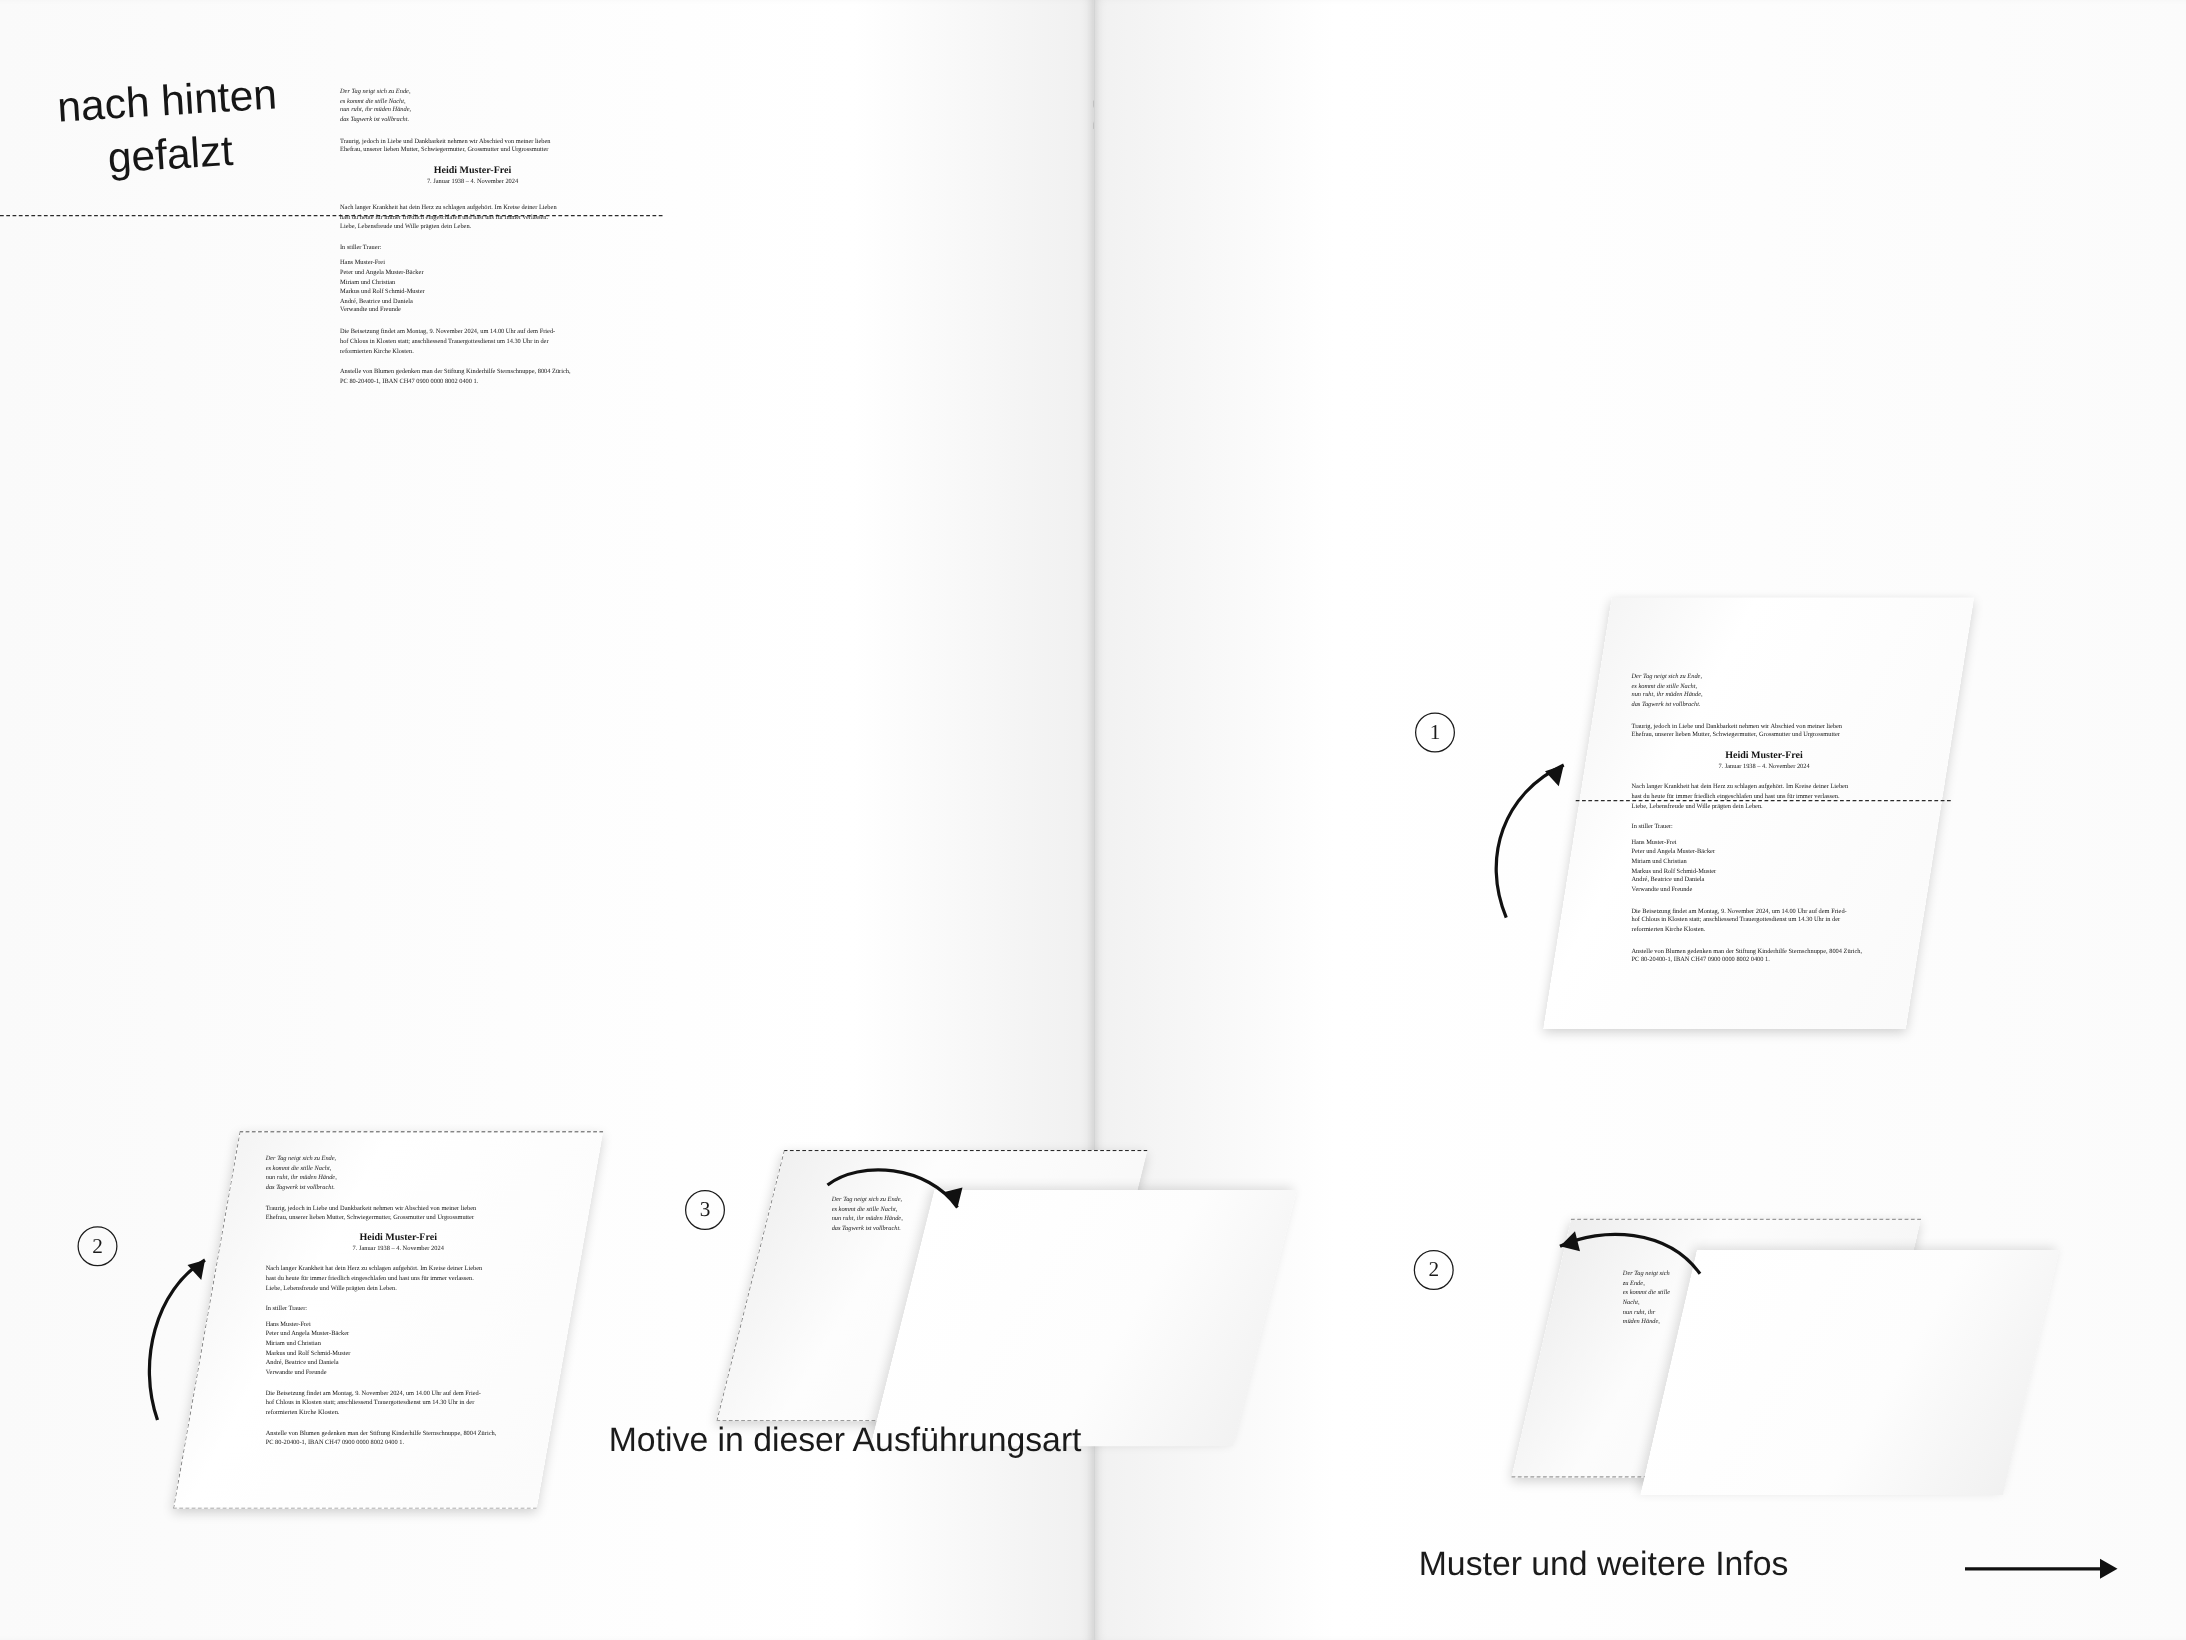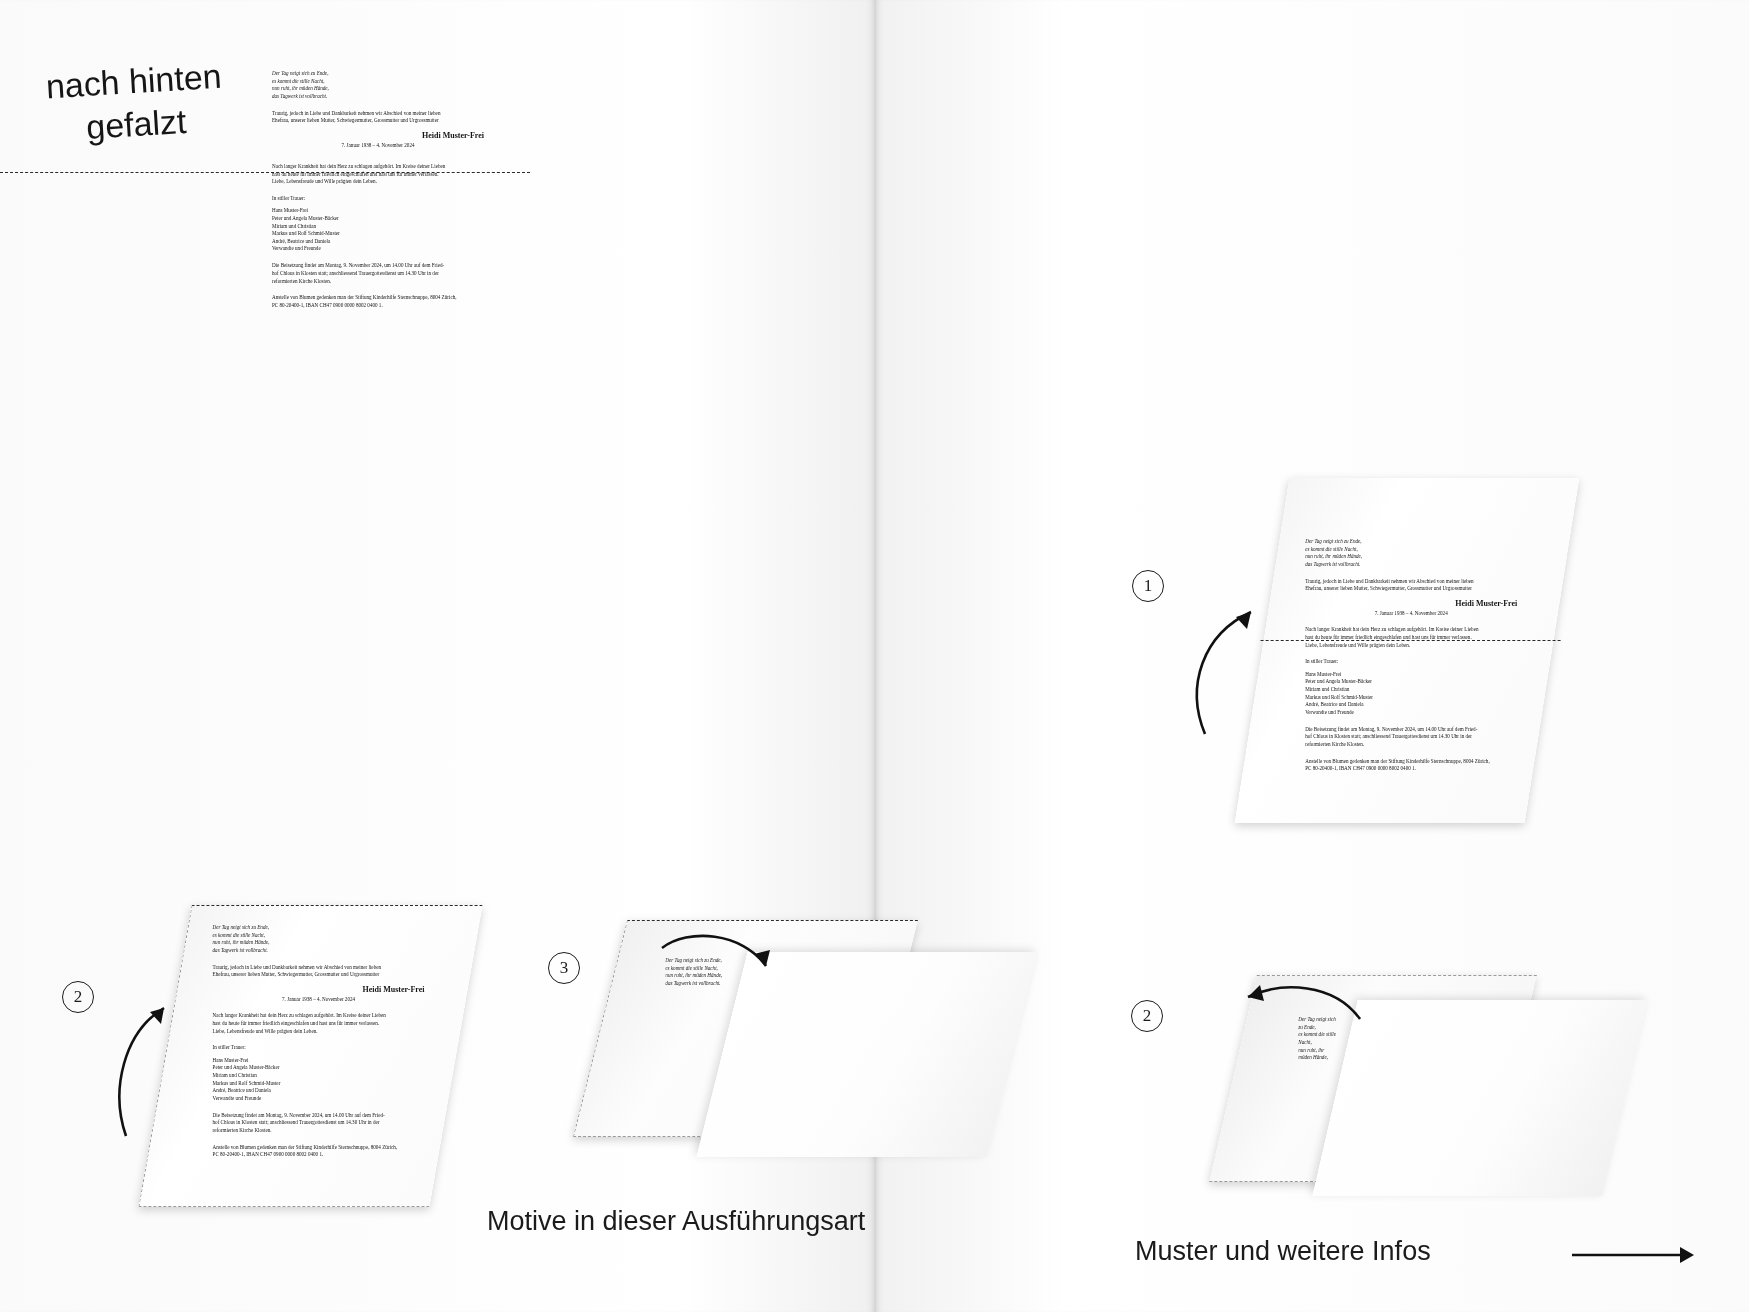--- a/index.html
+++ b/index.html
@@ -72,21 +72,21 @@
 
   
   .ob {
     font-family: "Liberation Serif", serif;
     color: #141414;
     text-align: left;
   }
   .ob .poem { font-style: italic; }
   .ob .name {
     font-weight: 700;
-    text-align: right;
+    text-align: center;
   }
   .ob .dates { text-align: center; }
   .ob p { margin: 0; }
   .ob .gap { height: 0.9em; }
 
   .fold-dash {
     position: absolute;
     border-top: 1.7px dashed #2a2a2a;
   }
 
@@ -276,21 +276,21 @@
   </div>
 </div>
 
 <div class="skew-sheet" style="left:722px; top:952px; width:290px; height:205px; transform: skewX(-14deg); background: linear-gradient(110deg,#ffffff 0%, #fdfdfd 60%, #f2f2f2 100%); box-shadow: -3px -2px 8px rgba(0,0,0,0.13);"></div>
 
 <svg class="arrow" style="left:658px; top:930px; width:120px; height:70px;" viewBox="0 0 120 70">
   <path d="M4 18 C 30 -2, 84 2, 108 36" fill="none" stroke="#111" stroke-width="2.6"></path>
   <path d="M108 36 L96 24 L112 20 Z" fill="#111"></path>
 </svg>
 
-<div class="caption" style="left:487px; top:1202px; width:560px;">
+<div class="caption" style="left:487px; top:1133px; width:560px;">
   <div>Motive in dieser Ausführungsart</div>
 </div>
 
 <div class="step" style="left:1132px; top:570px;"><span>1</span></div>
 
 <svg class="arrow" style="left:1185px; top:600px; width:110px; height:140px;" viewBox="0 0 110 140">
   <path d="M20 134 C 0 86, 18 34, 66 12" fill="none" stroke="#111" stroke-width="2.6"></path>
   <path d="M66 12 L51 17 L62 29 Z" fill="#111"></path>
 </svg>
 

